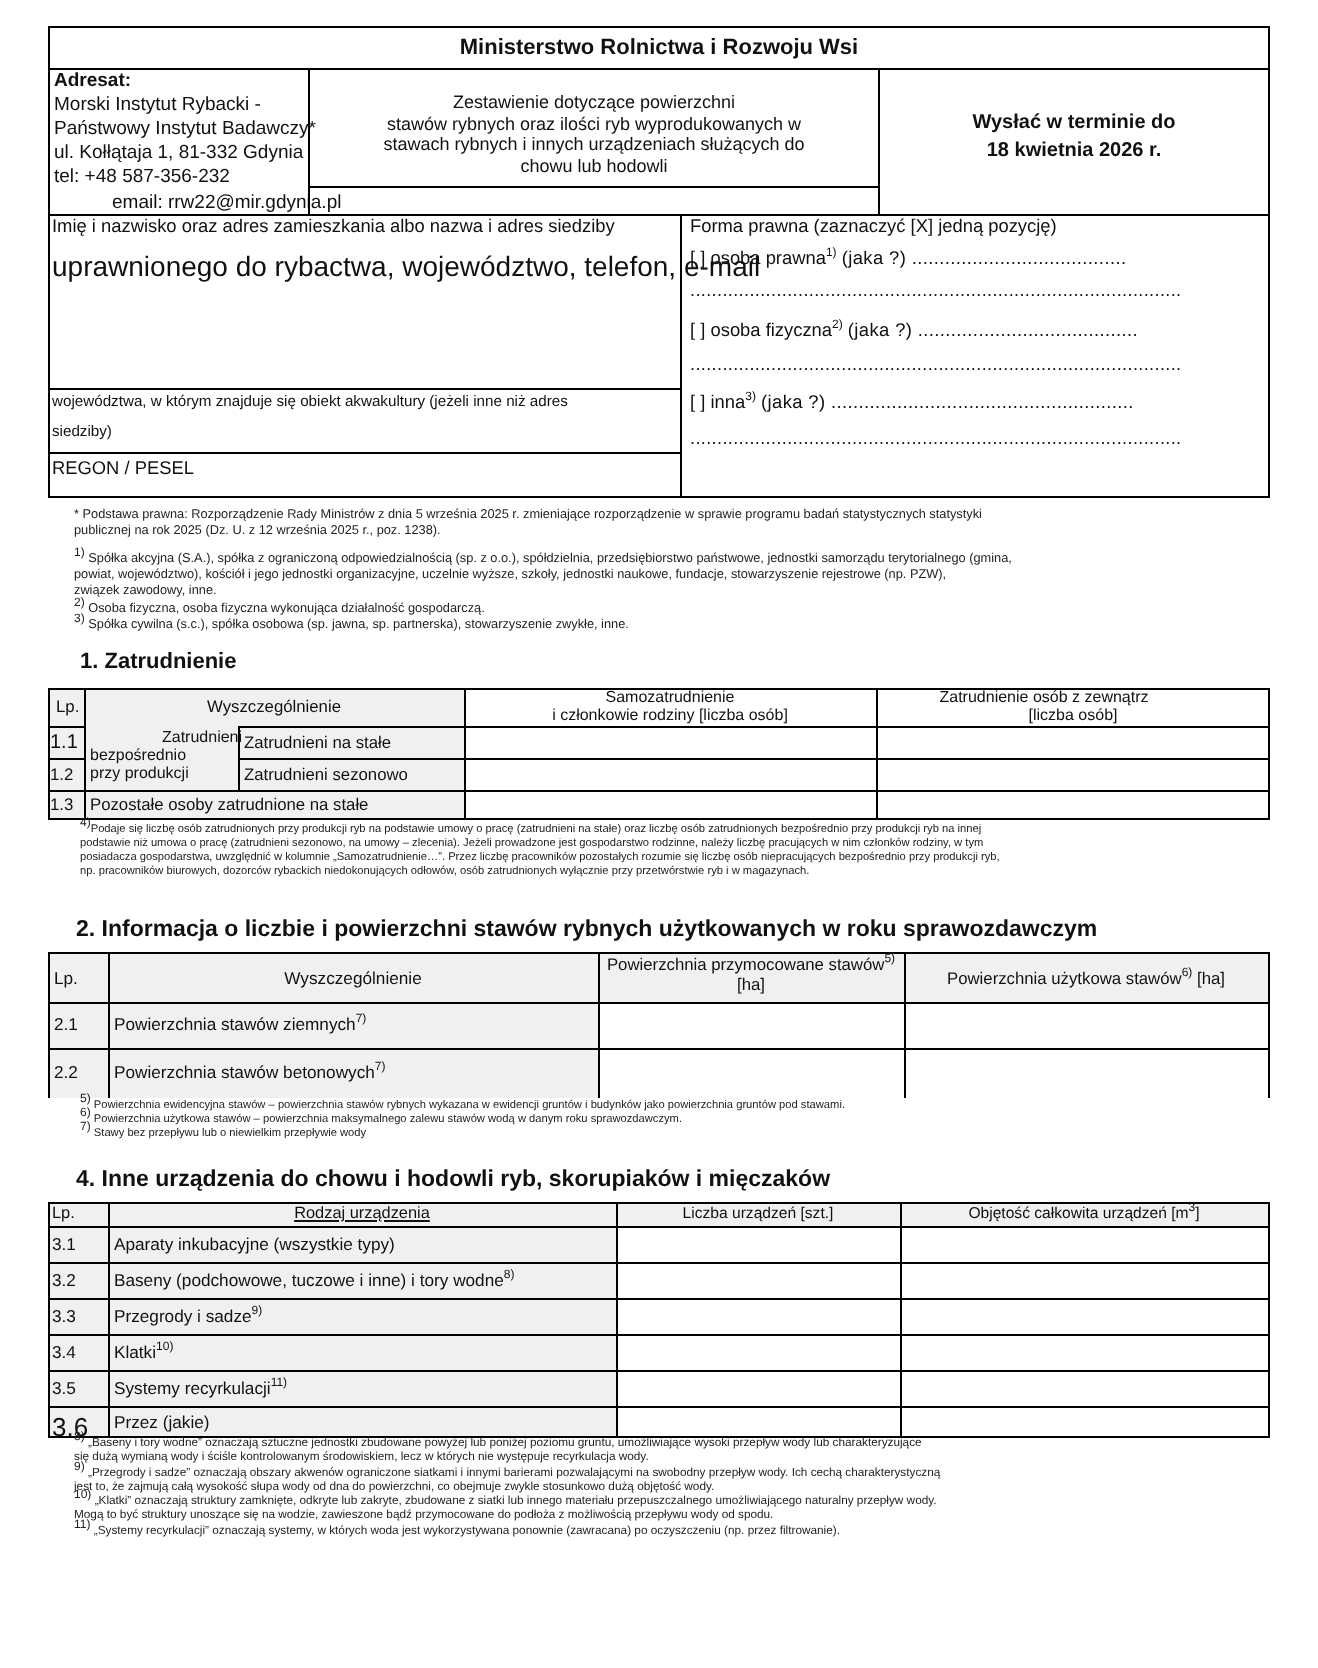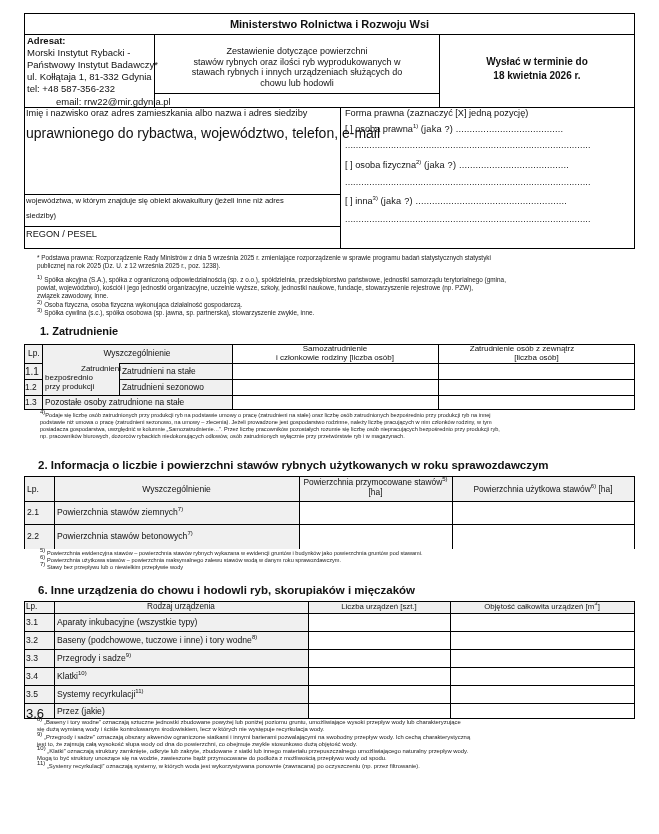--- a/index.html
+++ b/index.html
@@ -181,41 +181,41 @@
   <div class="abs" style="left:276px;top:49px;width:151px;height:24px;background:#fff;"></div>
   <div class="abs" style="left:429px;top:49px;width:181px;height:24px;background:#fff;"></div>
 </div>
 
 <div class="fn2" style="left:40px;top:550px;width:600px;">
   <div style="white-space:nowrap;"><sup>5)</sup> <span>Powierzchnia ewidencyjna stawów – powierzchnia stawów rybnych wykazana w ewidencji gruntów i budynków jako powierzchnia gruntów pod stawami.</span></div>
   <div style="white-space:nowrap;"><sup>6)</sup> <span>Powierzchnia użytkowa stawów – powierzchnia maksymalnego zalewu stawów wodą w danym roku sprawozdawczym.</span></div>
   <div style="white-space:nowrap;"><sup>7)</sup> <span>Stawy bez przepływu lub o niewielkim przepływie wody</span></div>
 </div>
 
-<div class="sec" style="left:38px;top:584px;font-size:11.5px;">6. Inne urządzenia do chowu i hodowli ryb, skorupiaków i mięczaków</div>
+<div class="sec" style="left:38px;top:584px;font-size:11.5px;">4. Inne urządzenia do chowu i hodowli ryb, skorupiaków i mięczaków</div>
 
 <div class="abs" style="left:24px;top:601px;width:611px;height:117px;">
   <div class="abs gray" style="left:0;top:0;width:284px;height:117px;"></div>
   <div class="abs gray" style="left:284px;top:0;width:327px;height:12px;"></div>
   <div class="hline" style="left:0;width:611px;top:0;"></div>
   <div class="hline" style="left:0;width:611px;top:12px;"></div>
   <div class="hline" style="left:0;width:611px;top:30px;"></div>
   <div class="hline" style="left:0;width:611px;top:48px;"></div>
   <div class="hline" style="left:0;width:611px;top:66px;"></div>
   <div class="hline" style="left:0;width:611px;top:84px;"></div>
   <div class="hline" style="left:0;width:611px;top:102px;"></div>
   <div class="hline" style="left:0;width:611px;top:117px;"></div>
   <div class="vline" style="left:0;top:0;height:117px;"></div>
   <div class="vline" style="left:30px;top:0;height:117px;"></div>
   <div class="vline" style="left:284px;top:0;height:117px;"></div>
   <div class="vline" style="left:426px;top:0;height:117px;"></div>
   <div class="vline" style="left:610px;top:0;height:117px;"></div>
 
   <div class="t" style="left:2px;top:1px;font-size:8.2px;">Lp.</div>
-  <div class="t c" style="left:30px;width:254px;top:1px;font-size:8.2px;">Rodzaj urządzenia</div>
+  <div class="t c" style="left:30px;width:254px;top:1px;font-size:8.2px;text-decoration:underline;">Rodzaj urządzenia</div>
   <div class="t c" style="left:284px;width:142px;top:1px;font-size:7.8px;">Liczba urządzeń [szt.]</div>
   <div class="t c" style="left:426px;width:184px;top:1px;font-size:7.8px;"><span>Objętość całkowita urządzeń [m</span><sup>3</sup><span>]</span></div>
 
   <div class="t" style="left:2px;top:16px;font-size:8.6px;">3.1</div>
   <div class="t" style="left:33px;top:16px;font-size:8.6px;"><span>Aparaty inkubacyjne (wszystkie typy)</span><sup></sup></div>
   <div class="abs" style="left:285px;top:13px;width:140px;height:17px;background:#fff;"></div>
   <div class="abs" style="left:427px;top:13px;width:183px;height:17px;background:#fff;"></div>
 
   <div class="t" style="left:2px;top:34px;font-size:8.6px;">3.2</div>
   <div class="t" style="left:33px;top:34px;font-size:8.6px;"><span>Baseny (podchowowe, tuczowe i inne) i tory wodne</span><sup>8)</sup></div>

